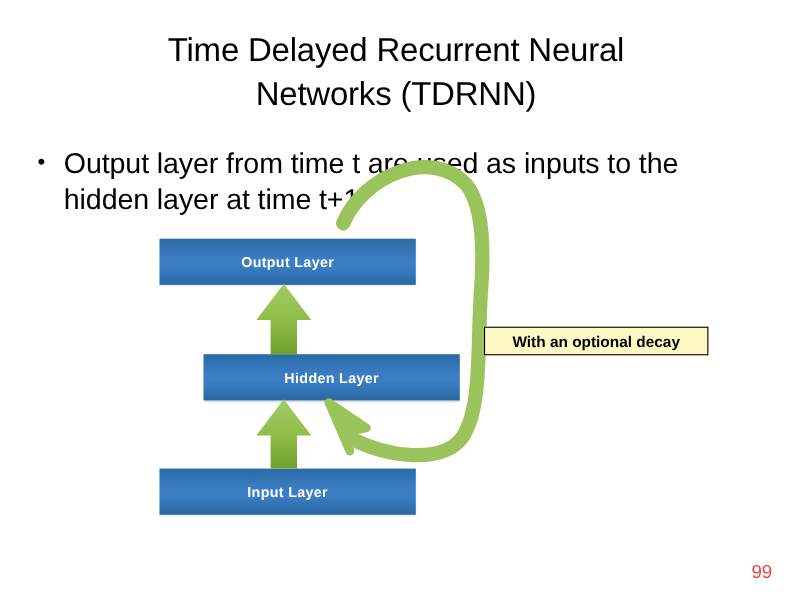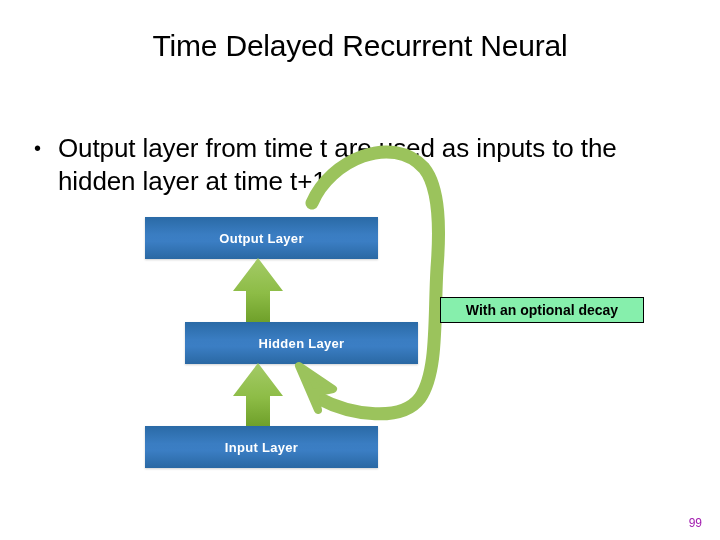--- a/index.html
+++ b/index.html
@@ -84,21 +84,21 @@
   #box-hidden { top: 322px; margin-left: 40px; }
   #box-input  { top: 426px; align-items: center; }
 
   
   #callout {
     position: absolute;
     left: 440px;
     top: 297px;
     width: 204px;
     height: 26px;
-    background: #86efac;
+    background: #fef9c3;
     border: 1px solid #000000;
     display: flex;
     align-items: center;
     justify-content: center;
     font-size: 14px;
     font-weight: bold;
     color: #000000;
     box-sizing: border-box;
   }
 
@@ -110,31 +110,32 @@
     width: 720px;
     height: 540px;
     pointer-events: none;
   }
 
   
   #page-number {
     position: absolute;
     right: 18px;
     bottom: 10px;
-    font-size: 12px;
-    color: #a21caf;
+    font-size: 17px;
+    color: #ef4444;
   }
 </style>
 </head>
 <body>
 
 <div id="slide">
 
   <div id="title">
     <span class="tline">Time Delayed Recurrent Neural</span>
+    <span class="tline">Networks (TDRNN)</span>
   </div>
 
   <div id="body-list">
     <div class="bullet-row">
       <span class="bullet-dot">•</span>
       <span class="bullet-text">Output layer from time t are used as inputs to the hidden layer at time t+1</span>
     </div>
   </div>
 
   <div class="layer-box" id="box-output">

